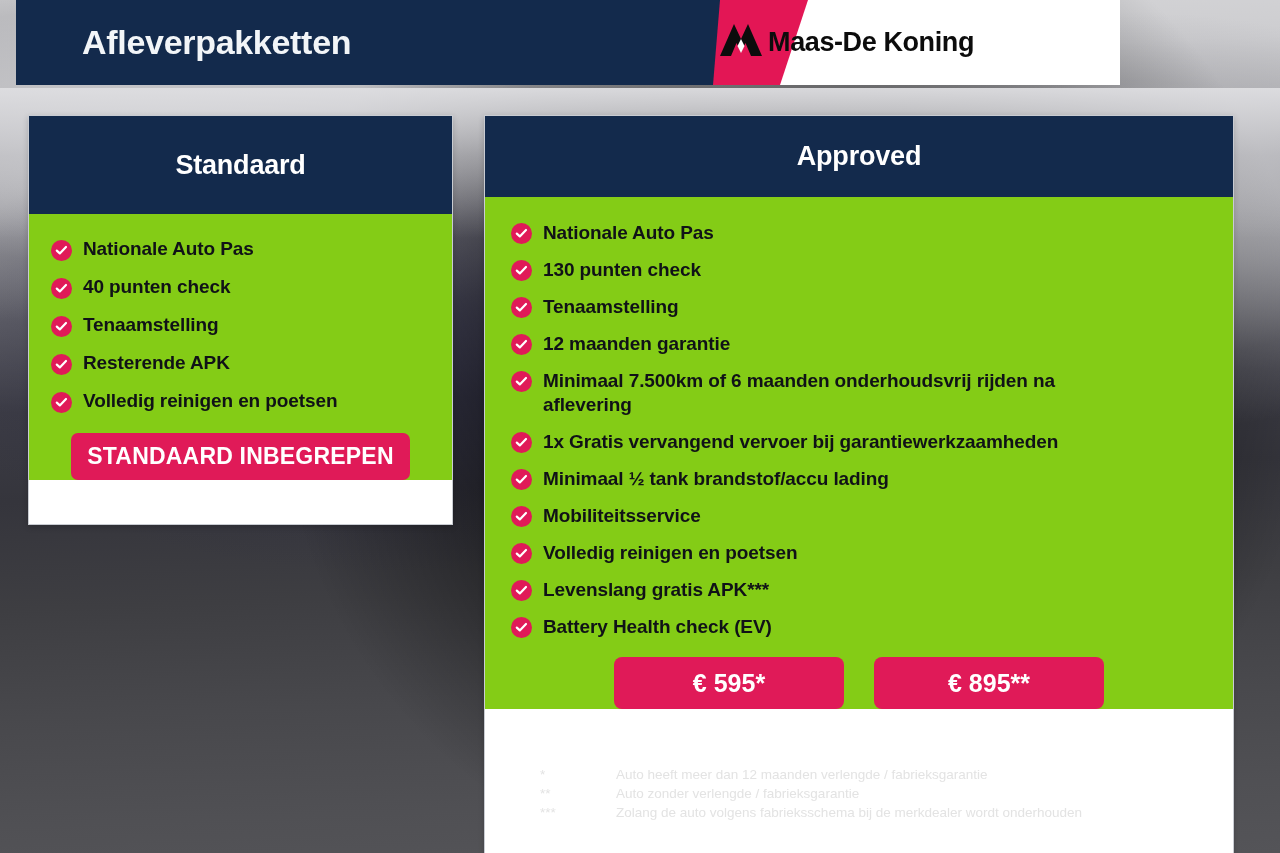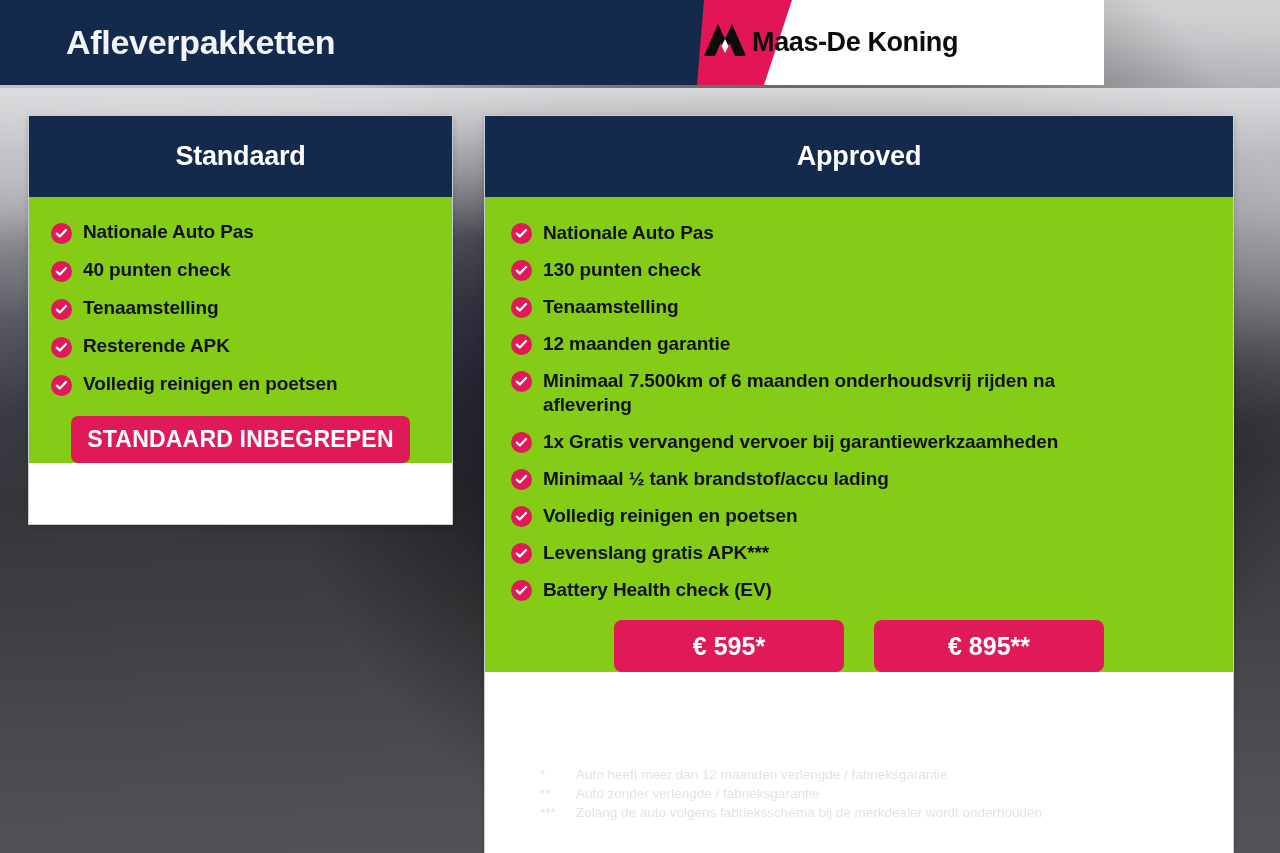--- a/index.html
+++ b/index.html
@@ -28,21 +28,21 @@
     filter:blur(0.4px);
   }
   .bg-sheen{
     position:absolute; left:0; right:0; top:88px; height:150px;
     background:linear-gradient(180deg, rgba(222,222,225,0.95) 0%, rgba(200,200,204,0.55) 45%, rgba(0,0,0,0) 100%);
     pointer-events:none;
   }
 
   
   .header{
-    position:absolute; top:0; left:0;
+    position:absolute; top:0; left:16px;
     width:1104px; height:85px;
     background:#fff;
     overflow:hidden;
     z-index:5;
   }
   .header .navy{
     position:absolute; top:0; left:0;
     width:760px; height:85px;
     background:#132a4c;
     clip-path:polygon(0 0, 706px 0, 699px 85px, 0 85px);
@@ -96,21 +96,21 @@
     display:flex; align-items:center; justify-content:center;
     margin-top:2px;
   }
   .check svg{ display:block; }
   .feature-text{
     color:#101217; font-weight:bold; letter-spacing:-0.1px;
   }
 
   
   #card-standaard{ left:28px; top:115px; width:425px; height:410px; }
-  #card-standaard .card-head{ height:81px; }
+  #card-standaard .card-head{ height:98px; }
   #card-standaard .card-body{ padding:24px 22px 0 22px; }
   #card-standaard .feature{ margin-bottom:15px; }
   #card-standaard .feature-text{ font-size:19px; line-height:22px; }
   .cta{
     display:flex; align-items:center; justify-content:center;
     margin:20px 20px 0 20px;
     height:47px;
     background:#e01a58;
     border-radius:7px;
     color:#ffffff; font-weight:bold; font-size:23px; letter-spacing:0.2px;
@@ -140,21 +140,21 @@
 
   
   .footnotes{
     position:absolute; left:540px; top:765px;
     z-index:4;
     color:#e3e3e3;
     font-size:13.5px; line-height:19px;
   }
   .footnote{ display:flex; }
   .fn-mark{ width:36px; flex:0 0 36px; }
-  .fn-text{ white-space:nowrap; }
+  .fn-text{ white-space:nowrap;margin-left:40px; }
 </style>
 </head>
 <body>
 
 <div class="page">
 
   <div class="bg-layer"></div>
   <div class="bg-sheen"></div>
 
   <div class="header">
@@ -286,20 +286,28 @@
               </svg>
           </span>
           <span class="feature-text">Minimaal ½ tank brandstof/accu lading</span>
         </li>
         <li class="feature">
           <span class="check">
             <svg width="13" height="13" viewBox="0 0 13 13" aria-hidden="true">
                 <path d="M1.8 6.6 L4.8 9.4 L11 3" stroke="#ffffff" stroke-width="2.2" fill="none" stroke-linecap="round" stroke-linejoin="round"></path>
               </svg>
           </span>
+          <span class="feature-text">Mobiliteitsservice</span>
+        </li>
+        <li class="feature">
+          <span class="check">
+            <svg width="13" height="13" viewBox="0 0 13 13" aria-hidden="true">
+                <path d="M1.8 6.6 L4.8 9.4 L11 3" stroke="#ffffff" stroke-width="2.2" fill="none" stroke-linecap="round" stroke-linejoin="round"></path>
+              </svg>
+          </span>
           <span class="feature-text">Volledig reinigen en poetsen</span>
         </li>
         <li class="feature">
           <span class="check">
             <svg width="13" height="13" viewBox="0 0 13 13" aria-hidden="true">
                 <path d="M1.8 6.6 L4.8 9.4 L11 3" stroke="#ffffff" stroke-width="2.2" fill="none" stroke-linecap="round" stroke-linejoin="round"></path>
               </svg>
           </span>
           <span class="feature-text">Levenslang gratis APK***</span>
         </li>

